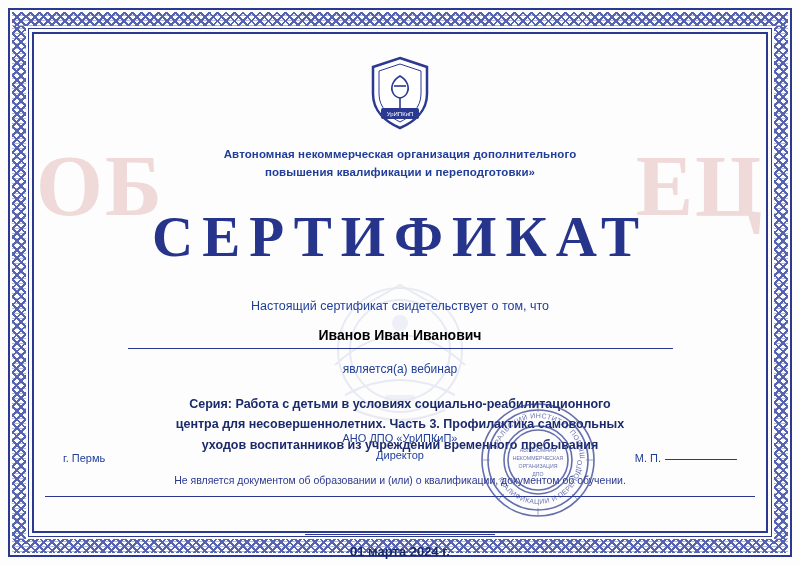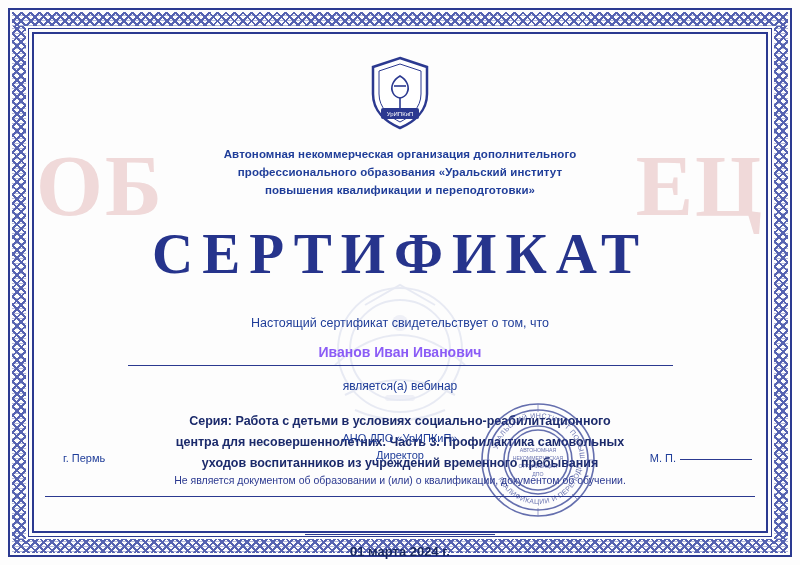--- a/index.html
+++ b/index.html
@@ -123,21 +123,21 @@
     color: #1f3d99;
   }
 
   .name-row {
     margin: 14px auto 0;
     width: 545px;
   }
   .recipient {
     font-size: 14px;
     font-weight: bold;
-    color: #8b5cf6;
+    color: #000000;
     padding-bottom: 4px;
   }
   .rule {
     border-bottom: 1px solid #2b3990;
     height: 1px;
   }
 
   .attended {
     margin-top: 13px;
     font-size: 12px;
@@ -173,21 +173,21 @@
     transform: translateX(-50%);
     top: 0;
     font-size: 11px;
     line-height: 1.5;
     color: #1f3d99;
     text-align: center;
     white-space: nowrap;
   }
   .mp {
     position: absolute;
-    right: 3px;
+    right: 18px;
     top: 22px;
     font-size: 11px;
     color: #1f3d99;
     white-space: nowrap;
   }
   .mp-line {
     display: inline-block;
     width: 72px;
     border-bottom: 1px solid #2b3990;
     margin-left: 4px;
@@ -278,21 +278,20 @@
           <path d="M31 42 V52"></path>
           <path d="M25 30 H37"></path>
         </g>
         <rect x="12" y="52" width="38" height="11" rx="2" fill="#2b3990"></rect>
         <text x="31" y="60" text-anchor="middle" font-family="Liberation Sans, sans-serif" font-size="6" fill="#ffffff">УрИПКиП</text>
       </svg>
     </div>
 
     <div class="org-name">
       <div>Автономная некоммерческая организация дополнительного</div>
-      <div>профессионального образования «Уральский институт</div>
       <div>повышения квалификации и переподготовки»</div>
     </div>
 
     <div class="title">СЕРТИФИКАТ</div>
 
     <div class="subtitle">Настоящий сертификат свидетельствует о том, что</div>
 
     <div class="name-row">
       <div class="recipient">Иванов Иван Иванович</div>
       <div class="rule"></div>

